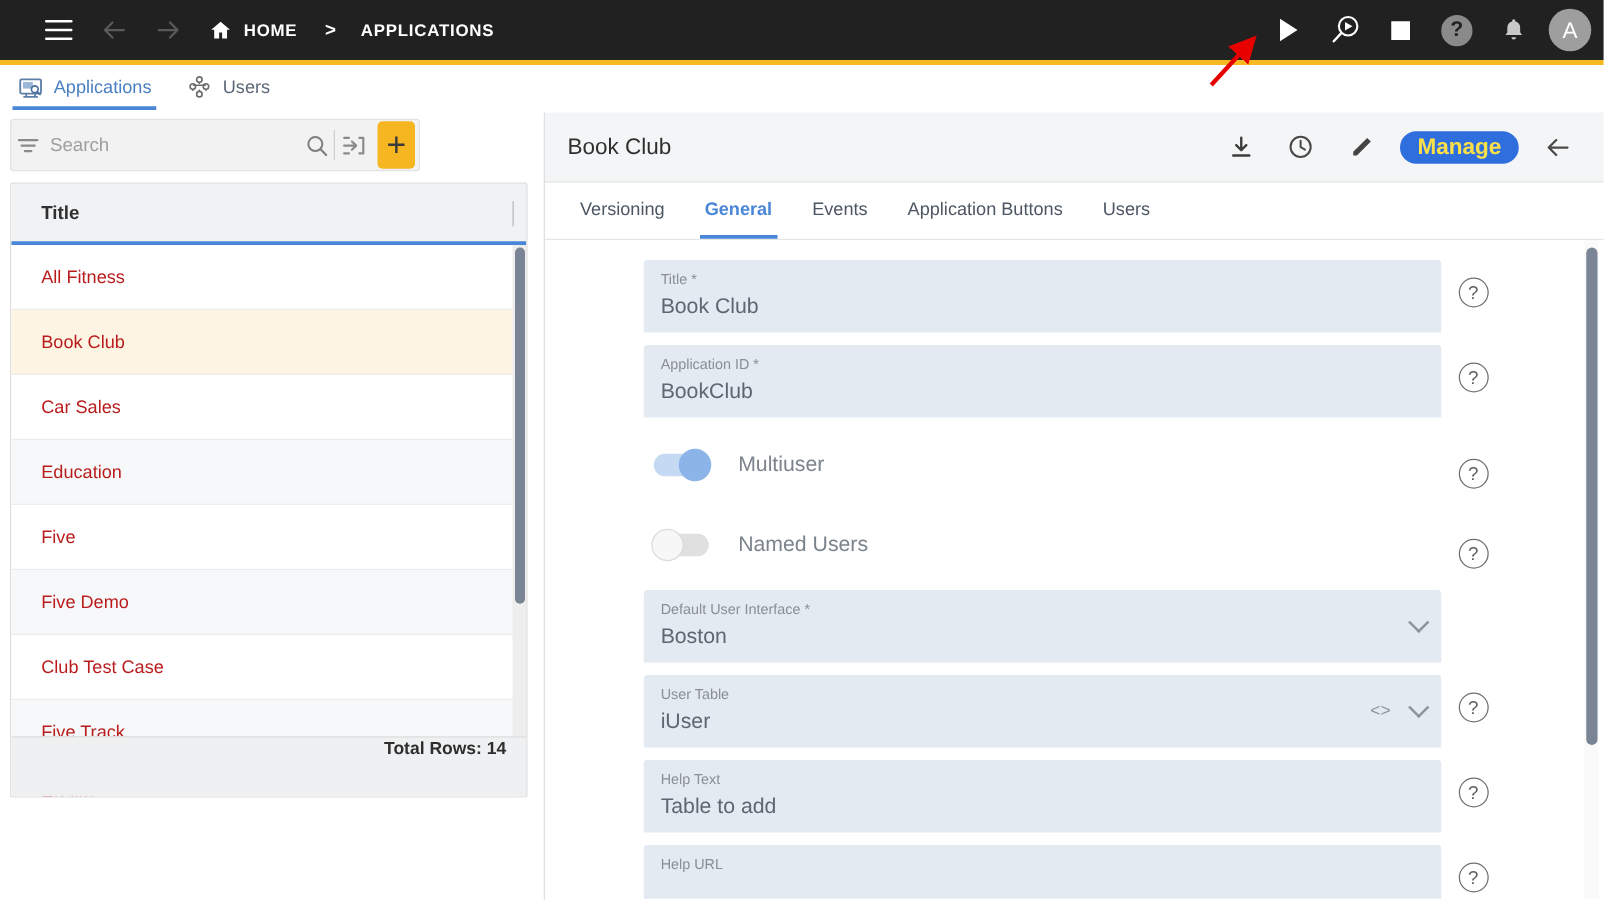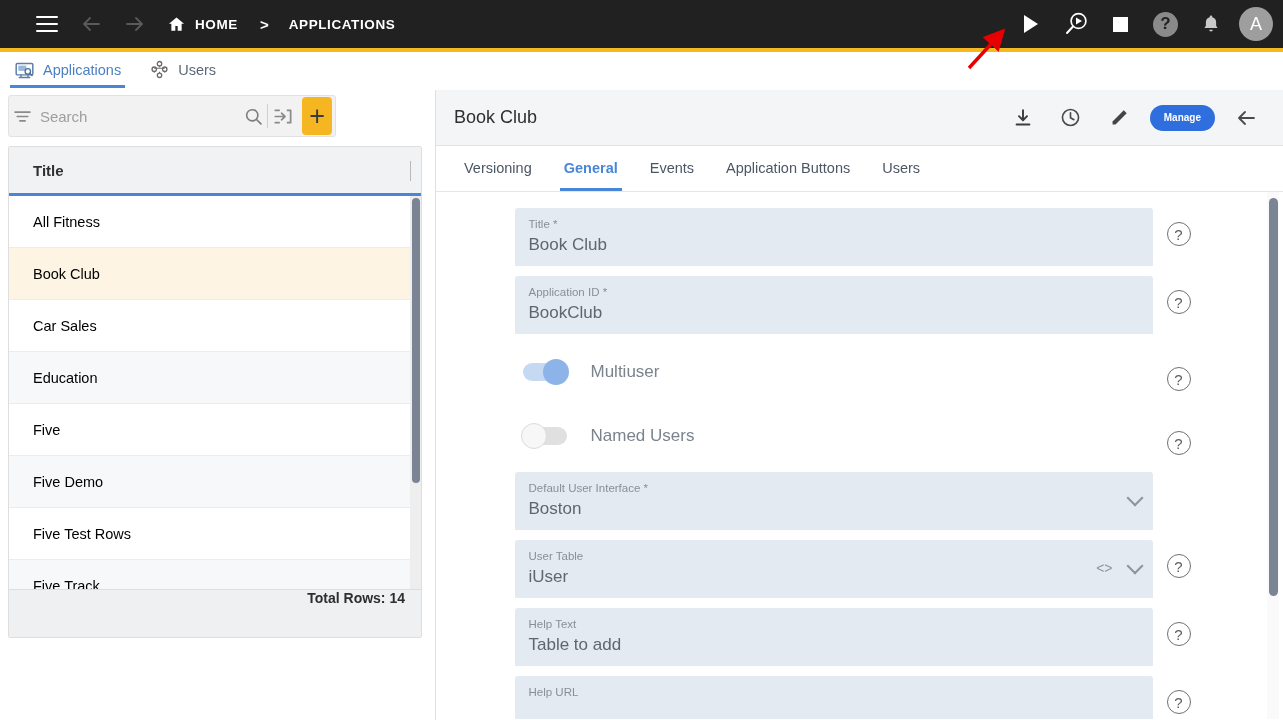--- a/index.html
+++ b/index.html
@@ -92,21 +92,21 @@
   }
   .grid-head {
     height:49px; background:#f1f2f3; border-bottom:3px solid #4a86d8;
     display:flex; align-items:center; padding-left:24px; position:relative;
   }
   .grid-head .hlabel { font-size:15px; font-weight:bold; color:#303030; }
   .col-resize { position:absolute; right:10px; top:14px; width:1px; height:20px; background:#b9b9b9; cursor:col-resize; }
   .rows { position:relative; height:448px; overflow:hidden; }
   .row {
     height:52px; display:flex; align-items:center; padding-left:24px;
-    border-bottom:1px solid #ececec; font-size:14.5px; color:#000000; cursor:pointer;
+    border-bottom:1px solid #ececec; font-size:14.5px; color:#b91c1c; cursor:pointer;
     background:#ffffff;
   }
   .row.alt { background:#f7f8f9; }
   .row.sel { background:#fdf4e3; }
   .lscroll-track { position:absolute; right:0; top:0; width:11px; height:448px; background:#eeeeee; }
   .lscroll-thumb { position:absolute; right:1.5px; top:2px; width:8px; height:285px; background:#7b8494; border-radius:4px; cursor:grab; }
   .grid-foot {
     position:absolute; left:0; bottom:0; width:100%; height:48px; background:#eef0f1;
     border-top:1px solid #dedede; display:flex; justify-content:flex-end;
     padding-right:16px; font-size:14px; font-weight:bold; color:#2e2e2e;
@@ -118,22 +118,22 @@
   
   .rightpanel { position:absolute; left:435px; top:90px; width:848px; height:630px; background:#ffffff; border-left:1px solid #e0e0e0; }
   .rp-head {
     height:56px; background:#f4f5f6; border-bottom:1px solid #e3e3e3;
     display:flex; align-items:center; padding:0 14px 0 18px;
   }
   .rp-title { font-size:18px; color:#2f2f2f; }
   .rp-actions { margin-left:auto; display:flex; align-items:center; gap:2px; }
   .rp-ico { width:46px; height:46px; display:flex; align-items:center; justify-content:center; cursor:pointer; }
   .manage-btn {
-    background:#2f6fdd; color:#ffffff; border-radius:16px; height:26px;
-    padding:0 14px; display:flex; align-items:center; font-size:10px; font-weight:bold;
+    background:#2f6fdd; color:#fde047; border-radius:16px; height:26px;
+    padding:0 14px; display:flex; align-items:center; font-size:18px; font-weight:bold;
     margin:0 6px; cursor:pointer;
   }
 
   .rp-tabs {
     height:46px; border-bottom:1px solid #e6e6e6; display:flex; align-items:flex-end; padding-left:12px;
   }
   .rtab { position:relative; height:46px; display:flex; align-items:center; padding:0 16px; cursor:pointer;
           font-size:14.5px; color:#4d5664; }
   .rtab.active { color:#4a86d8; font-weight:bold; }
   .rtab.active::after { content:""; position:absolute; left:12px; right:12px; bottom:0; height:3px; background:#4a86d8; }
@@ -307,21 +307,21 @@
           <div class="row alt">
             <span>Education</span>
           </div>
           <div class="row">
             <span>Five</span>
           </div>
           <div class="row alt">
             <span>Five Demo</span>
           </div>
           <div class="row">
-            <span>Five Test Rows</span>
+            <span>Club Test Case</span>
           </div>
           <div class="row alt">
             <span>Five Track</span>
           </div>
           <div class="row">
             <span>Health</span>
           </div>
           <div class="lscroll-track">
           <div class="lscroll-thumb"></div>
         </div>

